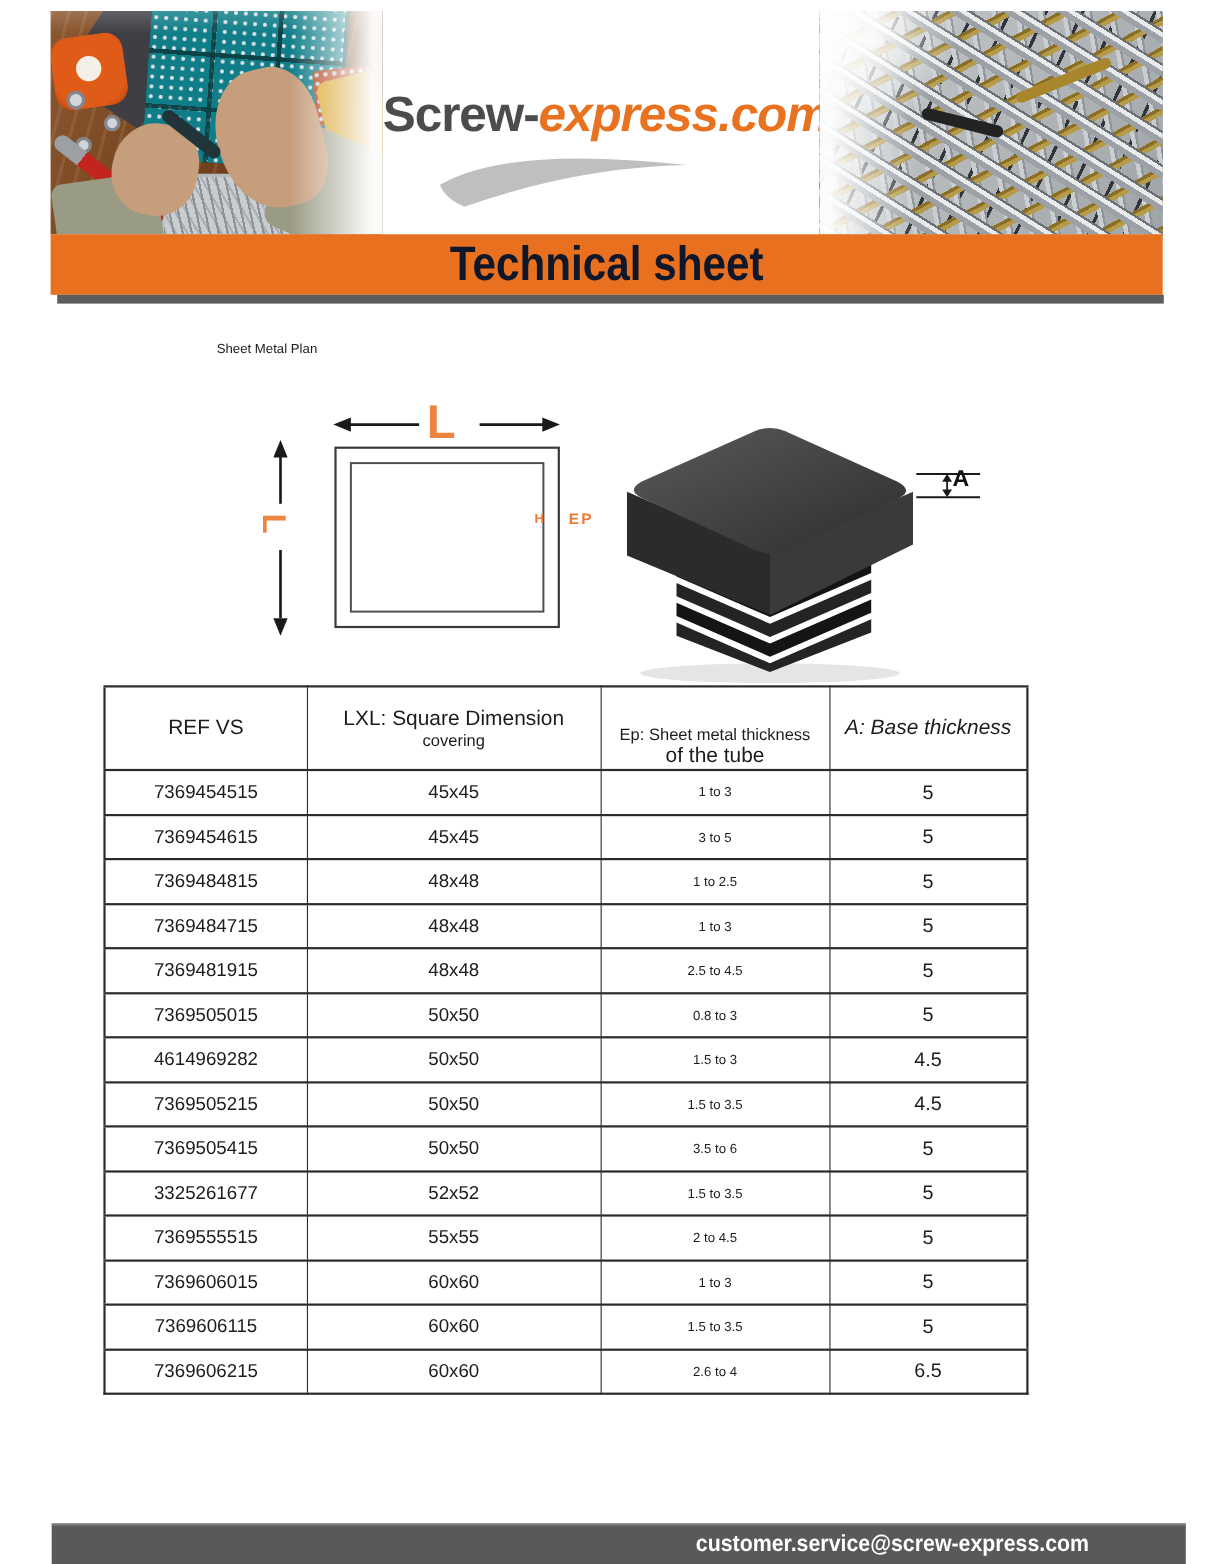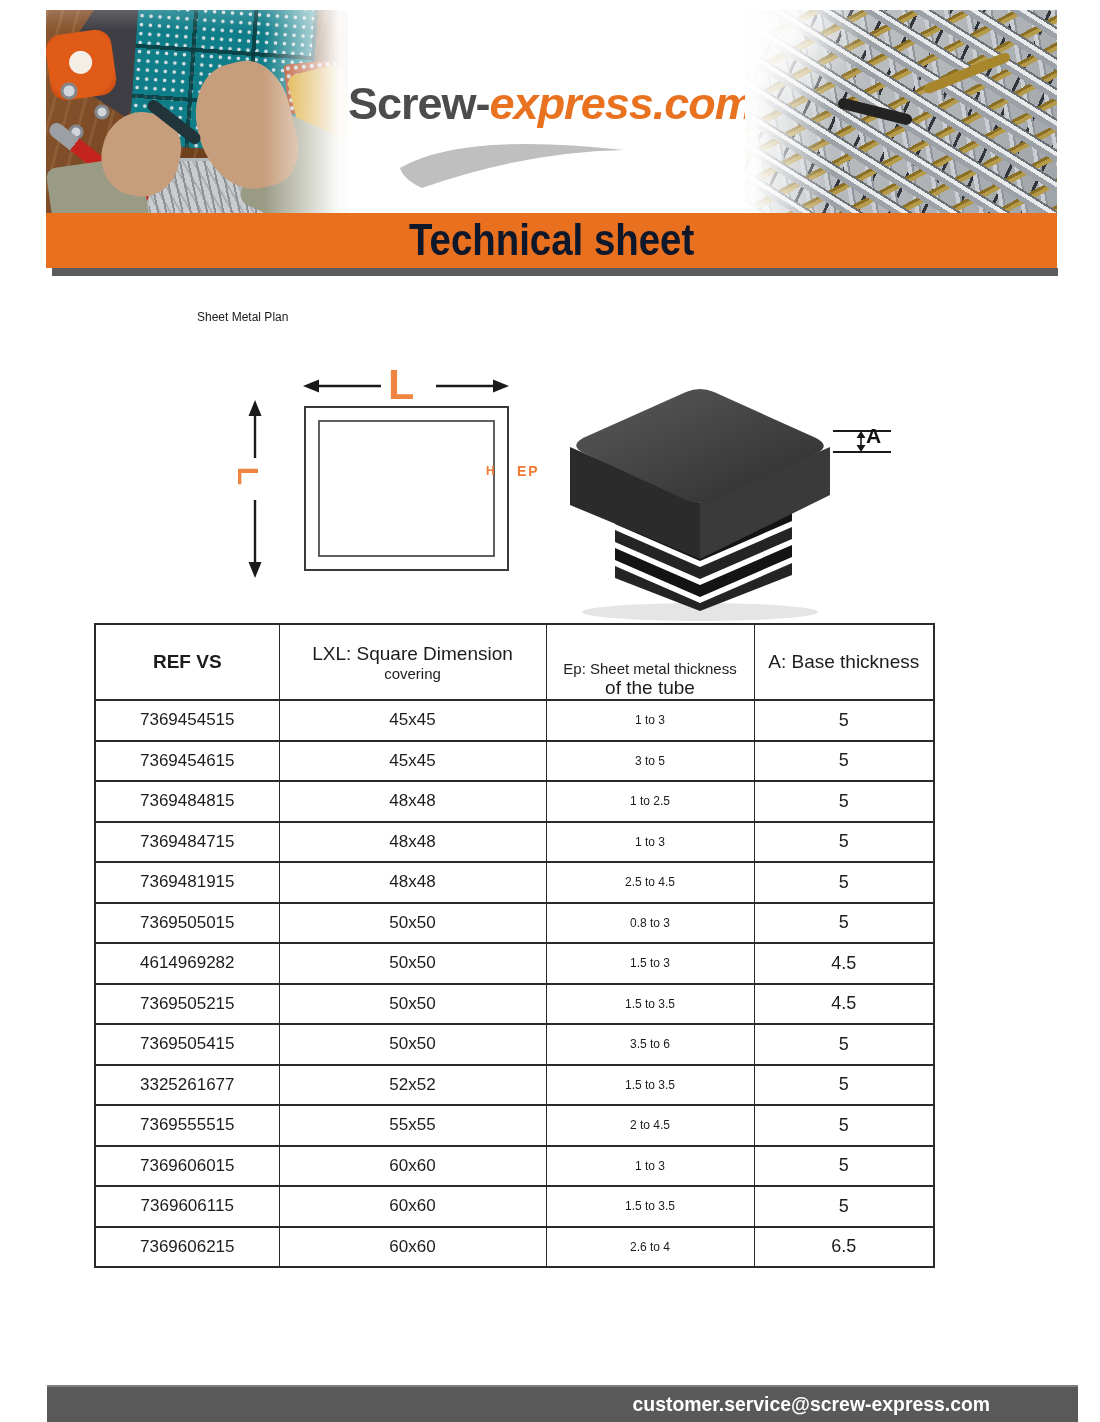--- a/index.html
+++ b/index.html
@@ -90,24 +90,24 @@
 
   
   .spec-table { position:absolute; left:94px; top:623px; width:839px; border-collapse:collapse; table-layout:fixed; color:#1c1c1c; }
   .spec-table, .spec-table th, .spec-table td { border:1px solid #2a2a2a; }
   .spec-table { border:2px solid #2a2a2a; }
   .spec-table tr { border-top:2px solid #2a2a2a; }
   .spec-table th { height:62px; font-weight:normal; vertical-align:middle; text-align:center; }
   .spec-table td { height:40.5px; text-align:center; vertical-align:middle; }
   .h1 { display:block; }
   .h2 { display:block; }
-  th.th0 .h1 { font-size:19px; font-weight:bold; }
+  th.th0 .h1 { font-size:19px; font-weight:normal; }
   th.th1 .h1 { font-size:19px; } th.th1 .h2 { font-size:15px; }
   th.th2 .h1 { font-size:15px;margin-top:35px; } th.th2 .h2 { font-size:19px; }
-  th.th3 .h1 { font-size:19px; }
+  th.th3 .h1 { font-size:19px;font-style:italic; }
   td.c0 { font-size:17px; }
   td.c1 { font-size:17px; }
   td.c2 { font-size:12px; }
   td.c3 { font-size:18px; }
 
   
   .footer-bar { position:absolute; left:47px; top:1385px; width:1031px; height:37px; background:#595959; border-top:2px solid #7d7d7d;
     display:flex; align-items:center; justify-content:flex-end; padding-right:82px; }
   .footer-bar span { color:#fff; font-weight:bold; font-size:20px; letter-spacing:0px; transform:scale(.97,1.05); }
 </style>

